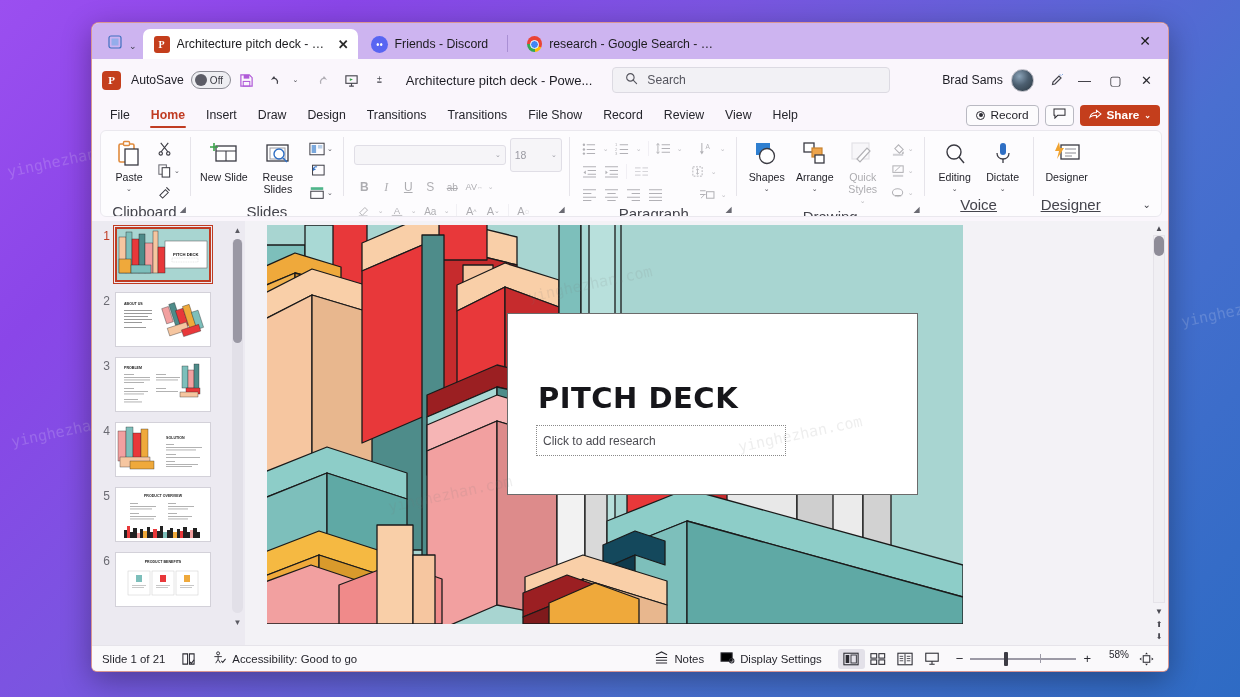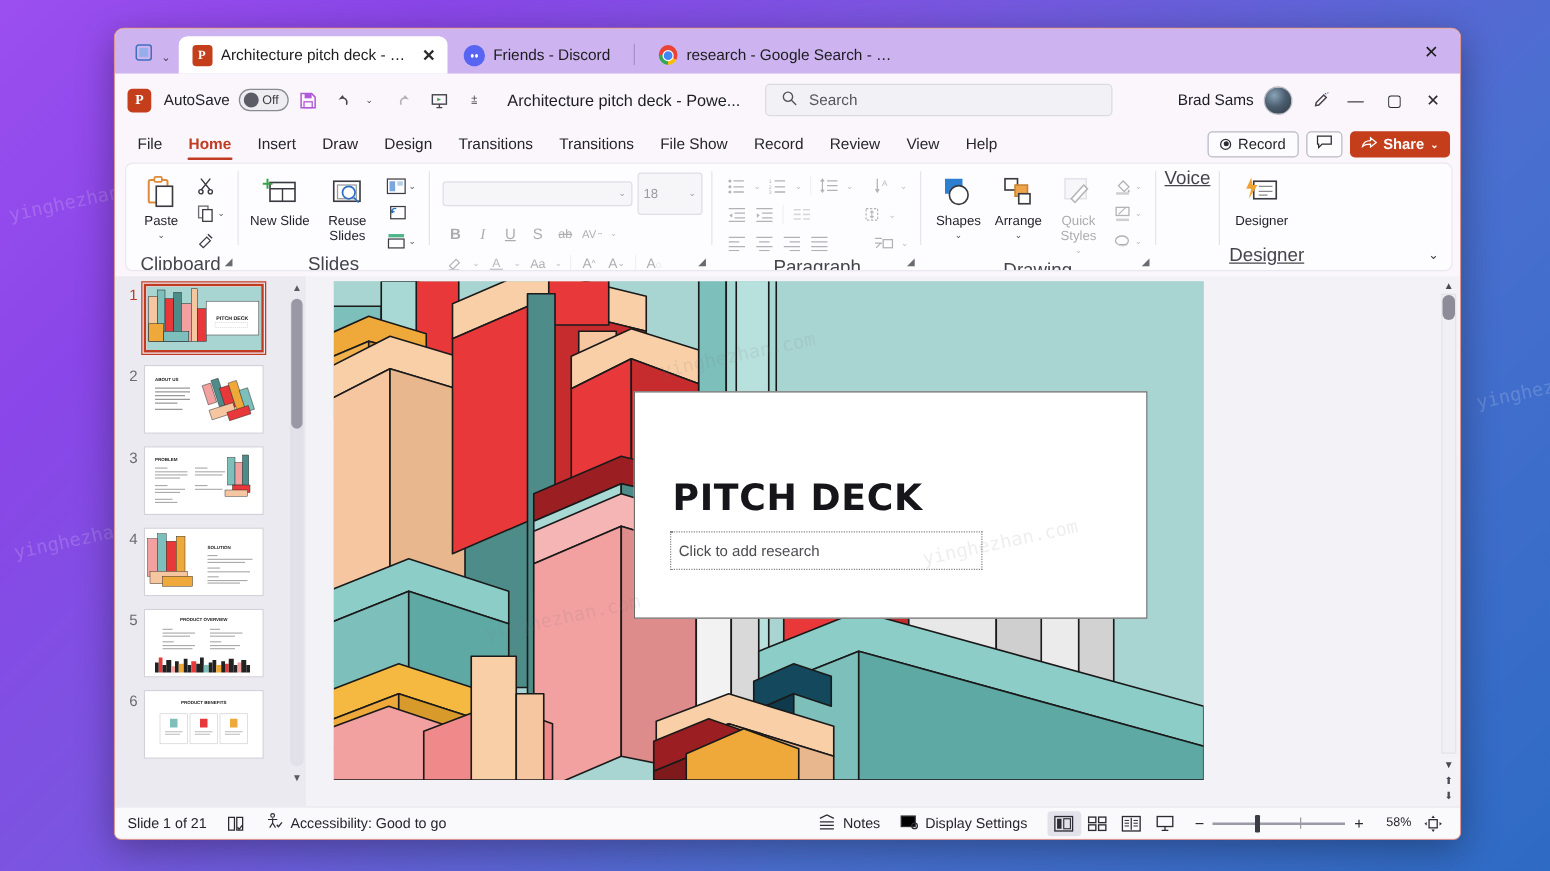--- a/index.html
+++ b/index.html
@@ -268,21 +268,21 @@
   .cs-arrow { position:absolute; left:1px; width:10px; color:#4a4a52; font-size:8px;
               display:flex; align-items:center; justify-content:center; height:11px; }
 
   
   .status {
     height: 26px; background: #faf9fb; border-top: 1px solid #e6e4ea;
     display: flex; align-items: center; padding: 0 8px 0 10px;
     font-size: 11.4px; color: #26262d; flex: none; gap: 0;
   }
   .st-item { display: flex; align-items: center; gap: 5px; margin-right: 16px; white-space: nowrap; }
-  .st-right { margin-left: auto; display: flex; align-items: center; gap: 0; }
+  .st-right { margin-left: auto; display: flex; gap: 0; }
   .viewbtn {
     width: 27px; height: 20px; display: flex; align-items: center; justify-content: center;
     border-radius: 3px; color: #2b2b32;
   }
   .viewbtn.on { background: #e3e1e9; }
   .zoomslider { display: flex; align-items: center; gap: 7px; margin: 0 8px 0 10px; }
   .zs-track { width: 106px; height: 2px; background: #9c9aa6; position: relative; }
   .zs-knob { position: absolute; left: 34px; top: -6px; width: 4px; height: 14px; background: #3c3c44; border-radius:1px; }
   .zs-mid { position: absolute; left: 70px; top: -4px; width: 1px; height: 9px; background: #9c9aa6; }
   .zoompct { font-size: 10px; color: #26262d; width: 30px; text-align: right; }
@@ -764,20 +764,43 @@
             </div>
           </div>
         </div>
         <div class="group-label">Drawing</div>
         <div class="glaunch">◢</div>
       </div>
 
       <div class="group-sep"></div>
 
       <div class="group">
+        <div class="group-body">
+          <div class="bigbtn">
+            <span class="gicon">
+              <svg width="26" height="26" viewBox="0 0 26 26">
+                  <circle cx="12" cy="11" r="7" fill="none" stroke="#3a3a42" stroke-width="1.4"></circle>
+                  <path d="M17 16l5 6" stroke="#3a3a42" stroke-width="1.4"></path>
+                </svg>
+            </span>
+            <span>Editing</span>
+            <span class="cdown">⌄</span>
+          </div>
+          <div class="bigbtn">
+            <span class="gicon">
+              <svg width="26" height="26" viewBox="0 0 26 26">
+                  <rect x="10" y="2" width="6" height="12" rx="3" fill="#2f6fc4"></rect>
+                  <path d="M7 12c0 3.5 2.5 6 6 6s6-2.5 6-6" fill="none" stroke="#3a3a42" stroke-width="1.3"></path>
+                  <path d="M13 18v4" stroke="#3a3a42" stroke-width="1.3"></path>
+                </svg>
+            </span>
+            <span>Dictate</span>
+            <span class="cdown">⌄</span>
+          </div>
+        </div>
         <div class="group-label">Voice</div>
       </div>
 
       <div class="group-sep"></div>
 
       <div class="group">
         <div class="group-body">
           <div class="bigbtn wide">
             <span class="gicon">
               <svg width="28" height="26" viewBox="0 0 28 26">

